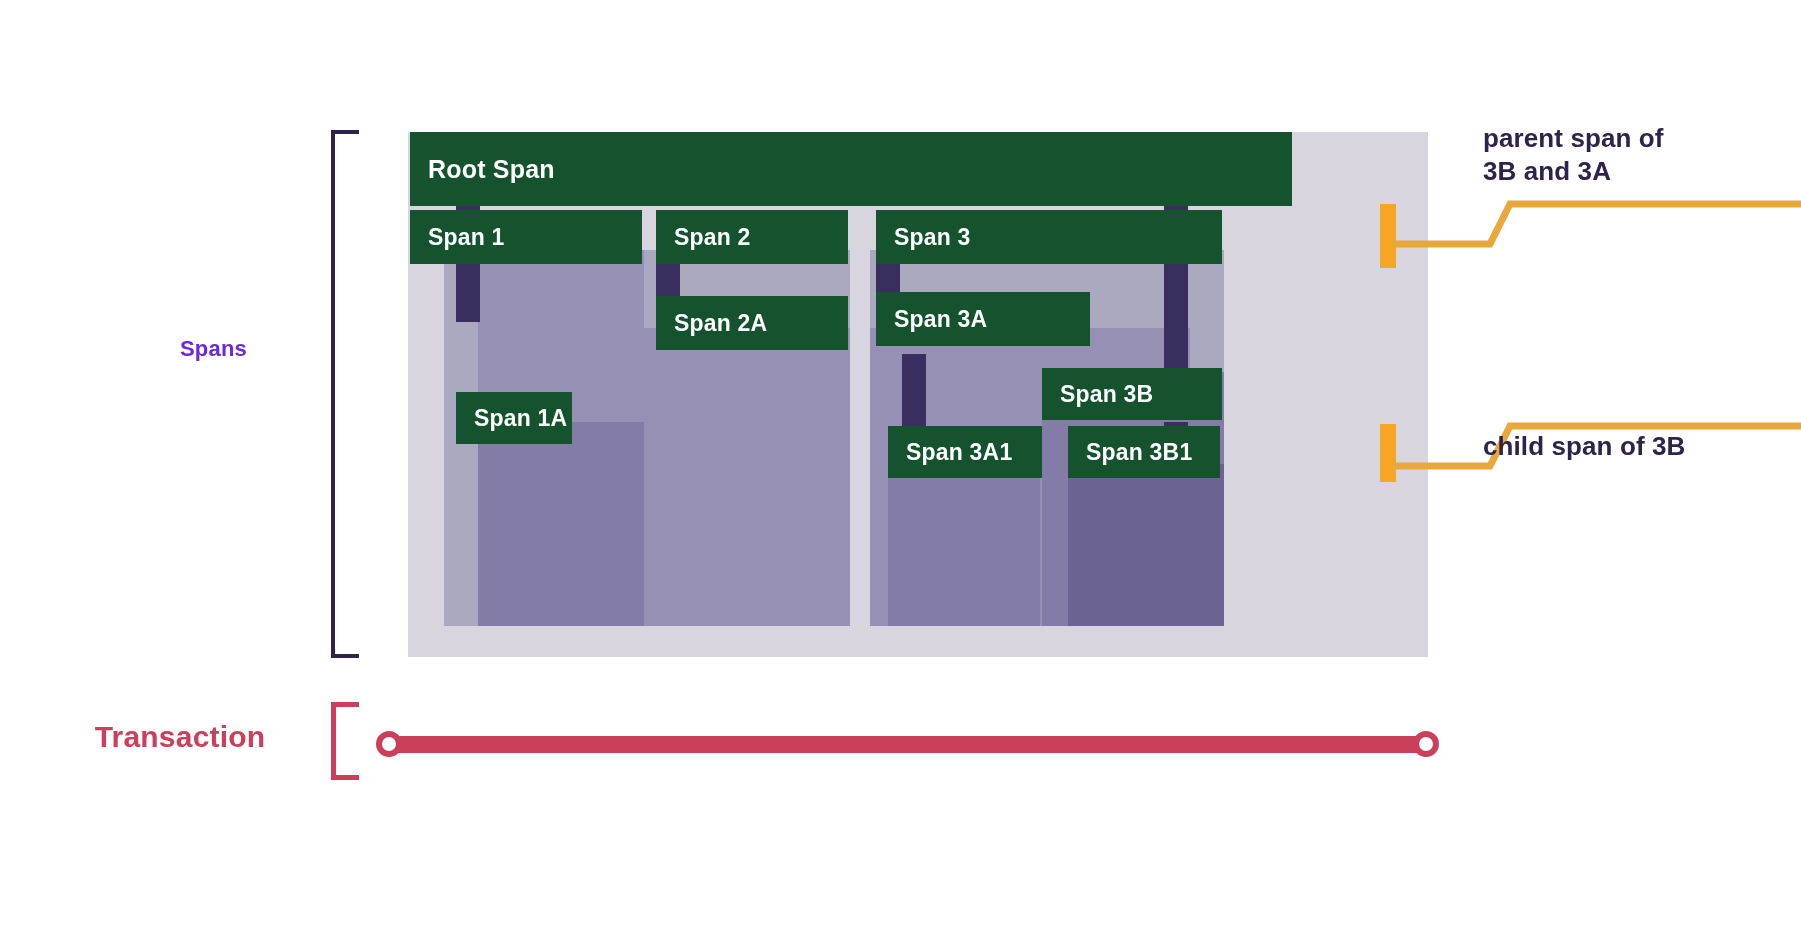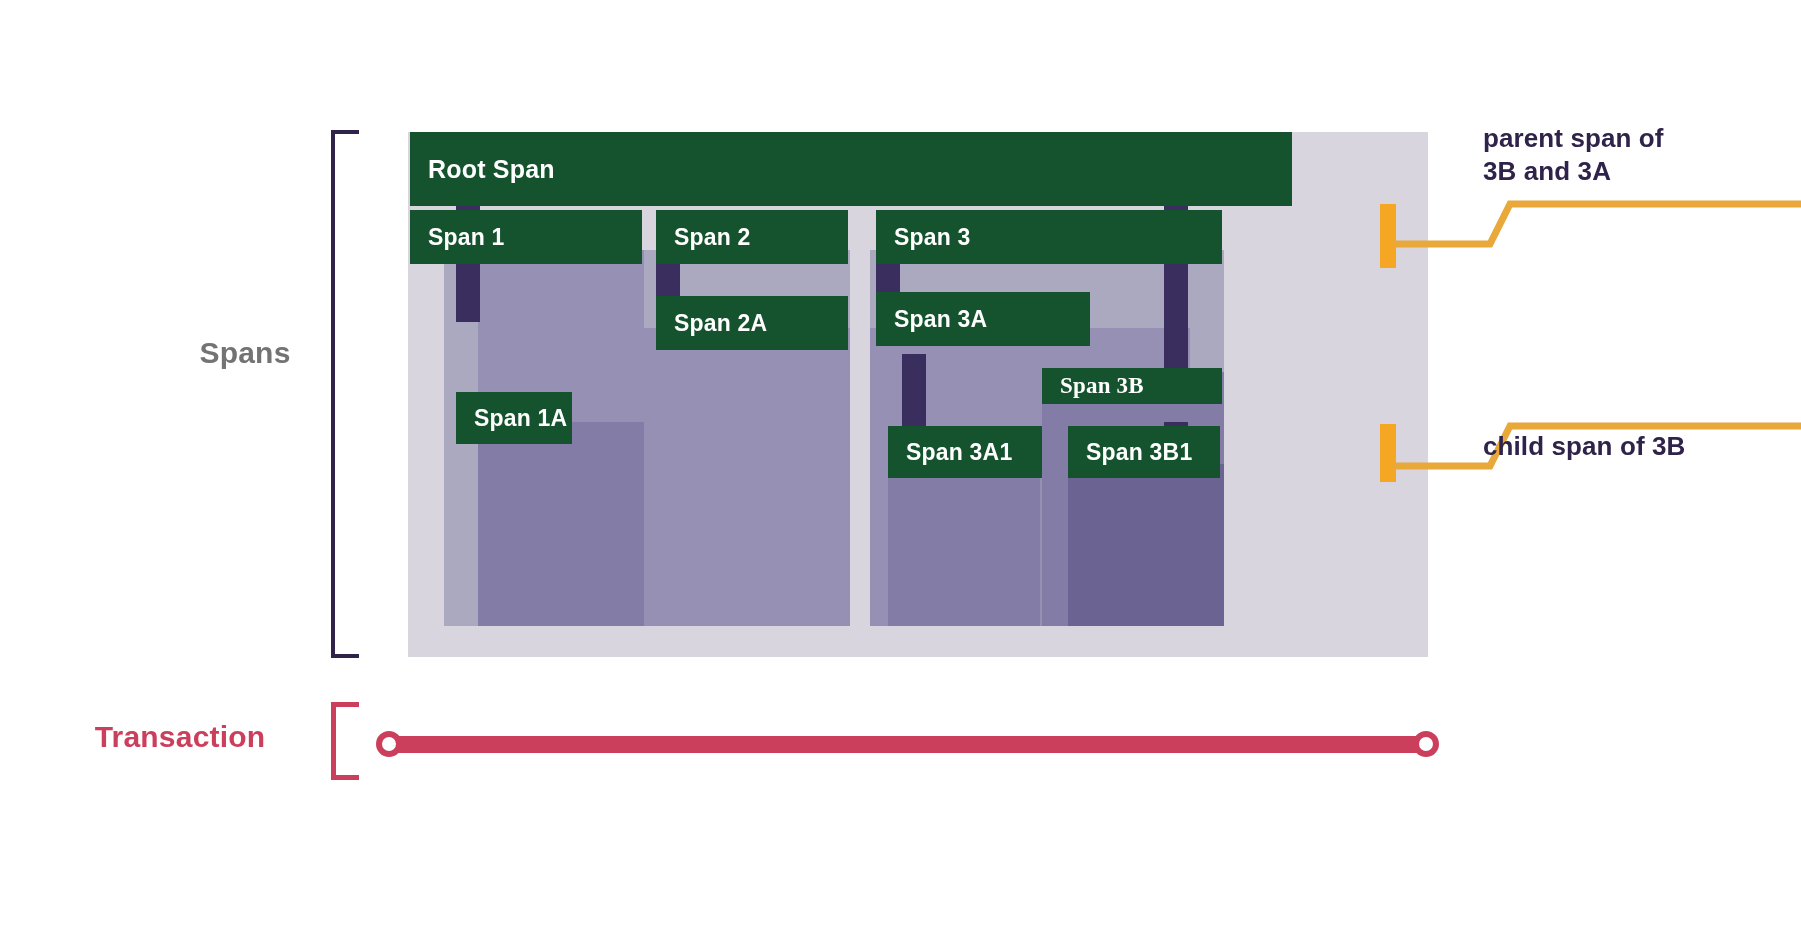--- a/index.html
+++ b/index.html
@@ -16,24 +16,24 @@
   }
 
   
   .abs { position: absolute; }
 
   
   #spans-label {
     left: 180px;
     top: 336px;
     width: 130px;
-    text-align: center;
-    font-size: 30px;
-    font-weight: bold;
-    color: #737373;
+    text-align: left;
+    font-size: 22px;
+    font-weight: bold;
+    color: #6d28d9;
     letter-spacing: 0.2px;
   }
   #transaction-label {
     left: 50px;
     top: 720px;
     width: 260px;
     text-align: center;
     font-size: 30px;
     font-weight: bold;
     color: #CC3F5C;
@@ -178,21 +178,21 @@
 
   <div class="rect bar" style="left:2px;   top:78px;  width:232px; height:54px;">Span 1</div>
   <div class="rect bar" style="left:48px;  top:260px; width:116px; height:52px;">Span 1A</div>
 
   <div class="rect bar" style="left:248px; top:78px;  width:192px; height:54px;">Span 2</div>
   <div class="rect bar" style="left:248px; top:164px; width:192px; height:54px;">Span 2A</div>
 
   <div class="rect bar" style="left:468px; top:78px;  width:346px; height:54px;">Span 3</div>
   <div class="rect bar" style="left:468px; top:160px; width:214px; height:54px;">Span 3A</div>
   <div class="rect bar" style="left:480px; top:294px; width:154px; height:52px;">Span 3A1</div>
-  <div class="rect bar" style="left:634px; top:236px; width:180px; height:36px;font-family:Liberation Serif, serif;">Span 3B</div>
+  <div class="rect bar" style="left:634px; top:236px; width:180px; height:52px;">Span 3B</div>
   <div class="rect bar" style="left:660px; top:294px; width:152px; height:52px;">Span 3B1</div>
 
   <div class="rect marker" style="left:972px; top:72px;  width:16px; height:64px;"></div>
   <div class="rect marker" style="left:972px; top:292px; width:16px; height:58px;"></div>
 </div>
 
 <svg class="leader" width="420" height="120" style="left:1390px; top:170px;">
   <polyline points="6,74 100,74 120,34 414,34" fill="none" stroke="#E8A83A" stroke-width="7" stroke-linecap="square" stroke-linejoin="miter"></polyline>
 </svg>
 

